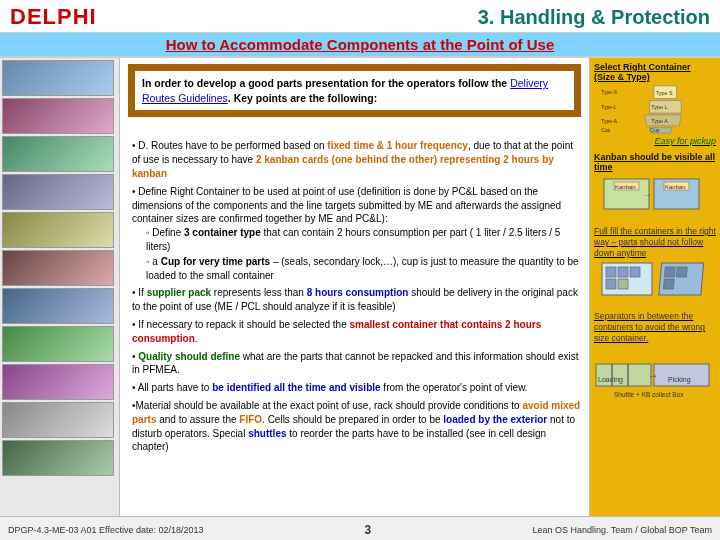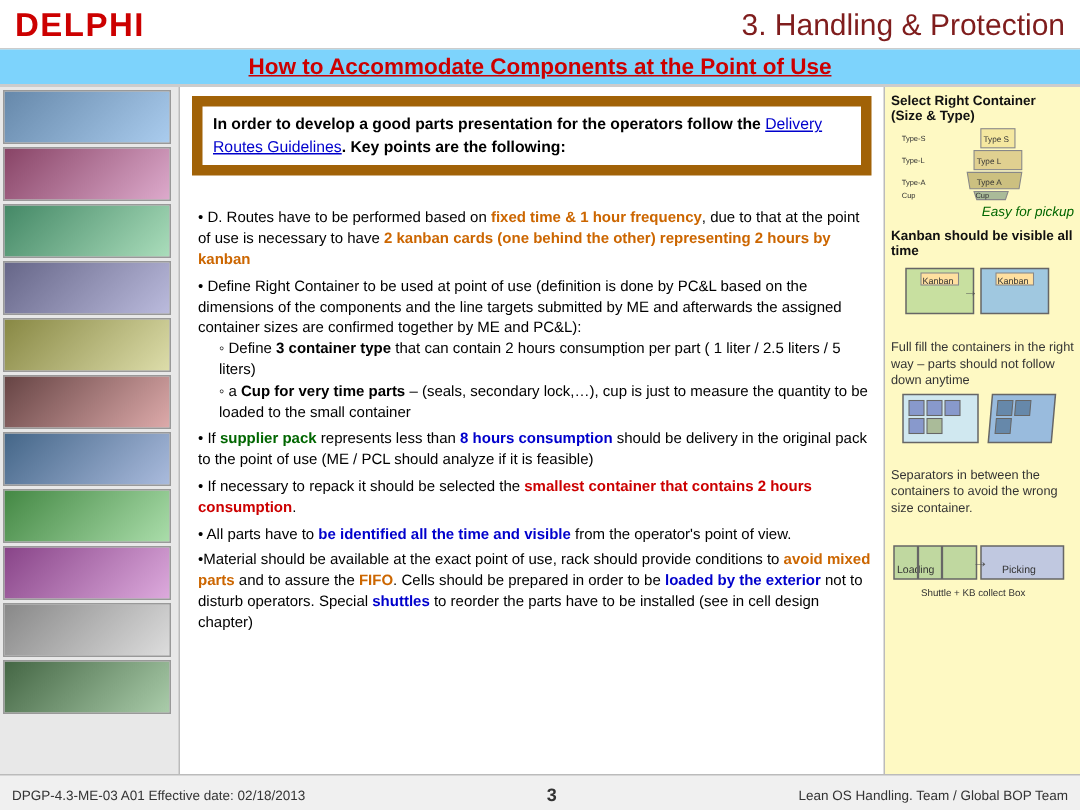--- a/index.html
+++ b/index.html
@@ -16,22 +16,22 @@
     #header {
       display: flex;
       align-items: center;
       justify-content: space-between;
       padding: 4px 10px 2px 10px;
       border-bottom: 1px solid #ccc;
       background: #fff;
     }
     #header-title {
       font-size: 20px;
-      font-weight: normal;
-      color: #7f1d1d;
+      font-weight: bold;
+      color: #0f766e;
       text-align: right;
     }
 
     
     #subtitle-bar {
       background: #7dd3fc;
       text-align: center;
       padding: 3px 0 3px 0;
       border-bottom: 2px solid #ccc;
     }
@@ -116,24 +116,25 @@
     }
     .sub-bullet {
       padding-left: 14px;
       margin-bottom: 1px;
     }
 
     
     #right-sidebar {
       width: 130px;
       min-width: 130px;
-      background: #fef9c3;
+      background: #eab308;
       padding: 4px;
       font-size: 9px;
       overflow: hidden;
+      text-decoration: underline;
     }
     .right-section {
       margin-bottom: 6px;
     }
     .right-label {
       font-size: 9px;
       font-weight: bold;
       color: #111;
       margin-bottom: 2px;
     }
@@ -232,20 +233,23 @@
       </div>
 
       <div class="bullet-item">
         • If <span class="highlight-green">supplier pack</span> represents less than <span class="highlight-blue">8 hours consumption</span> should be delivery in the original pack to the point of use (ME / PCL should analyze if it is feasible)
       </div>
 
       <div class="bullet-item">
         • If necessary to repack it should be selected the <span class="highlight-red">smallest container that contains 2 hours consumption</span>.
       </div>
 
+      <div class="bullet-item">
+        • <span class="highlight-green">Quality should define</span> what are the parts that cannot be repacked and this information should exist in PFMEA.
+      </div>
 
       <div class="bullet-item">
         • All parts have to <span class="highlight-blue">be identified all the time and visible</span> from the operator's point of view.
       </div>
 
       <div class="bullet-item">
         •Material should be available at the exact point of use, rack should provide conditions to <span class="highlight-orange">avoid mixed parts</span> and to assure the <span class="highlight-orange">FIFO</span>. Cells should be prepared in order to be <span class="highlight-blue">loaded by the exterior</span> not to disturb operators. Special <span class="highlight-blue">shuttles</span> to reorder the parts have to be installed (see in cell design chapter)
       </div>
 
     </div>

